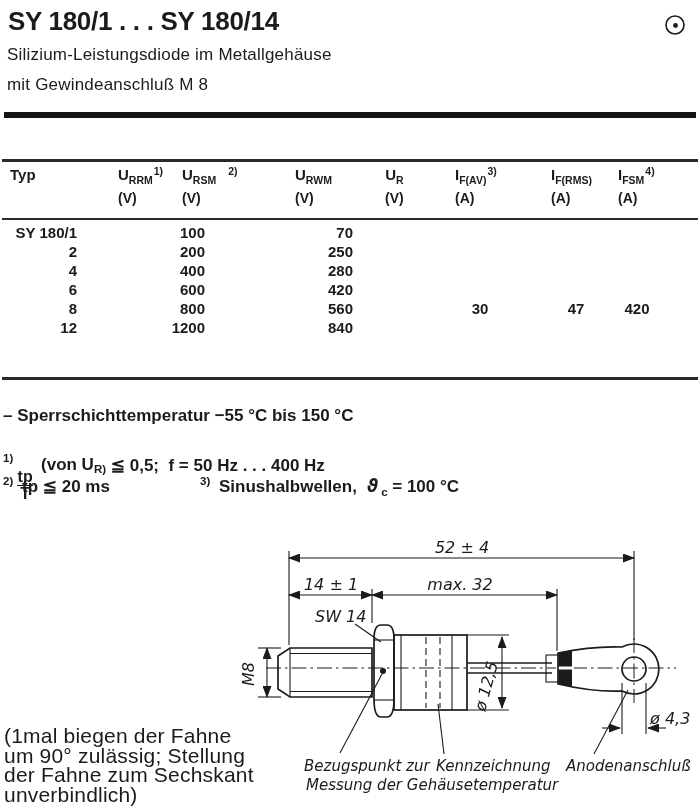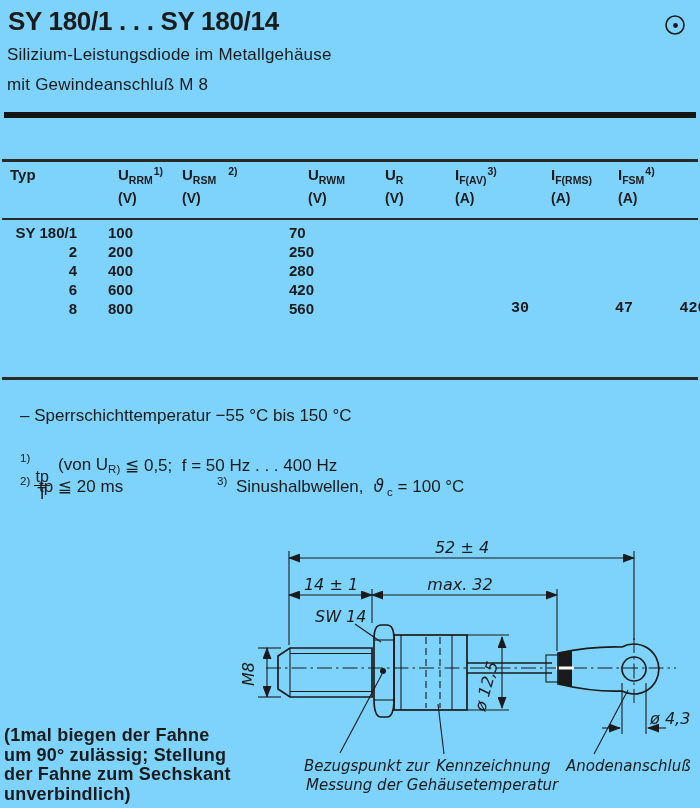--- a/index.html
+++ b/index.html
@@ -1,54 +1,54 @@
 <!DOCTYPE html>
 <html><head>
 <meta charset="utf-8">
 <style>
   html,body{margin:0;padding:0;background:#d8d8d4;}
-  .page{position:relative;width:700px;height:808px;background:#7dd3fc;
+  .page{position:relative;width:700px;height:808px;background:#ffffff;
         font-family:"Liberation Sans",sans-serif;color:#1b1b1b;overflow:hidden;}
   .title{position:absolute;left:8px;top:6px;font-size:26px;font-weight:bold;letter-spacing:-0.3px;white-space:nowrap;}
   .subtitle{position:absolute;left:7px;top:40px;font-size:17px;line-height:30px;white-space:pre-line;letter-spacing:0.2px;}
   .rule-thick{position:absolute;left:4px;top:112px;width:692px;height:6px;background:#151515;}
   .rule{position:absolute;background:#2a2a2a;height:2px;left:2px;width:696px;}
   .r-top{top:159px;height:2.5px;}
   .r-head{top:218px;}
   .r-bot{top:377px;height:2.5px;}
 
   
   .th{position:absolute;top:166px;font-size:15px;font-weight:bold;white-space:nowrap;}
-  .th .sym{height:22px;}
+  .th .sym{height:22px;text-align:right;}
   .th .unit{margin-top:2px;font-size:14px;}
   .sub{font-size:10.5px;position:relative;top:4px;}
   .sup{font-size:10.5px;position:relative;top:-5px;margin-left:1px;}
   .sup.gap{margin-left:12px;}
 
   
   .rows{position:absolute;left:10px;top:223px;width:660px;}
   .tr{display:grid;grid-template-columns:90px 117px 48px 100px 60px 110px 82px 40px;height:19px;
-      font-size:15px;font-weight:bold;line-height:19px;gap:8px;}
+      font-size:15px;font-weight:bold;line-height:19px;}
   .td{overflow:hidden;}
   .c0{text-align:right;padding-right:23px;}
-  .c1,.c3{padding-right:12px;}
-  .c5,.c6,.c7{text-align:center;font-family:Liberation Mono, monospace;}
-
-  
-  .note{position:absolute;left:20px;font-size:17px;white-space:nowrap;}
+  .c1,.c3{text-align:right;padding-right:12px;}
+  .c5,.c6,.c7{text-align:center;}
+
+  
+  .note{position:absolute;left:3px;font-size:17px;white-space:nowrap;font-weight:bold;}
   .fsup{font-size:11.5px;position:relative;top:-7px;margin-right:4px;}
   .subsm{font-size:11.5px;position:relative;top:4px;}
   .theta{font-family:"DejaVu Sans",sans-serif;font-style:italic;margin:0 3px 0 10px;}
   .n1wrap{display:flex;align-items:center;}
   .frac{display:inline-flex;flex-direction:column;align-items:center;font-size:16px;line-height:16px;margin-right:8px;margin-top:41px;}
   .frac .den{border-top:1.7px solid #1b1b1b;padding:0 3px;}
   .n3part{position:absolute;left:197px;top:0;}
 
-  .side-note{position:absolute;left:4px;top:726px;font-size:18px;line-height:19.5px;
-             white-space:pre-line;letter-spacing:0.2px;font-weight:bold;}
+  .side-note{position:absolute;left:4px;top:726px;font-size:21px;line-height:19.5px;
+             white-space:pre-line;letter-spacing:0.2px;font-weight:normal;}
 
   
   .draw{position:absolute;left:240px;top:535px;}
   .logo{position:absolute;left:663px;top:14px;}
   .s{stroke:#1b1b1b;fill:none;stroke-width:1.7;}
   .thin{stroke:#1b1b1b;fill:none;stroke-width:1.1;}
   .dashv{stroke:#1b1b1b;fill:none;stroke-width:1.1;stroke-dasharray:7 4;}
   .cl{stroke:#1b1b1b;fill:none;stroke-width:1;stroke-dasharray:15 4 2.5 4;}
   .dtext{font-family:"DejaVu Sans",sans-serif;font-style:italic;font-size:16px;fill:#1b1b1b;}
   .dlabel{font-family:"DejaVu Sans",sans-serif;font-style:italic;font-size:15px;fill:#1b1b1b;}
@@ -76,21 +76,21 @@
     <div class="sym">Typ</div>
   </div>
   <div class="th" style="left:118px">
     <div class="sym"><span>U</span><span class="sub">RRM</span><span class="sup">1)</span></div>
     <div class="unit">(V)</div>
   </div>
   <div class="th" style="left:182px">
     <div class="sym"><span>U</span><span class="sub">RSM</span><span class="sup gap">2)</span></div>
     <div class="unit">(V)</div>
   </div>
-  <div class="th" style="left:308px">
+  <div class="th" style="left:295px">
     <div class="sym"><span>U</span><span class="sub">RWM</span></div>
     <div class="unit">(V)</div>
   </div>
   <div class="th" style="left:385px">
     <div class="sym"><span>U</span><span class="sub">R</span></div>
     <div class="unit">(V)</div>
   </div>
   <div class="th" style="left:455px">
     <div class="sym"><span>I</span><span class="sub">F(AV)</span><span class="sup">3)</span></div>
     <div class="unit">(A)</div>
@@ -147,20 +147,30 @@
     </div>
     <div class="tr">
       <div class="td c0">8</div>
         <div class="td c1">800</div>
         <div class="td c2"></div>
         <div class="td c3">560</div>
         <div class="td c4"></div>
         <div class="td c5">30</div>
         <div class="td c6">47</div>
         <div class="td c7">420</div>
+    </div>
+    <div class="tr">
+      <div class="td c0">12</div>
+        <div class="td c1">1200</div>
+        <div class="td c2"></div>
+        <div class="td c3">840</div>
+        <div class="td c4"></div>
+        <div class="td c5"></div>
+        <div class="td c6"></div>
+        <div class="td c7"></div>
     </div>
   </div>
 
   <div class="note" style="top:406px">– Sperrschichttemperatur  −55 °C bis 150 °C</div>
 
   <div class="note n1wrap" style="top:428px">
     <span class="fsup">1)</span>
     <span class="frac">
         <span>tp</span>
         <span class="den">T</span>

